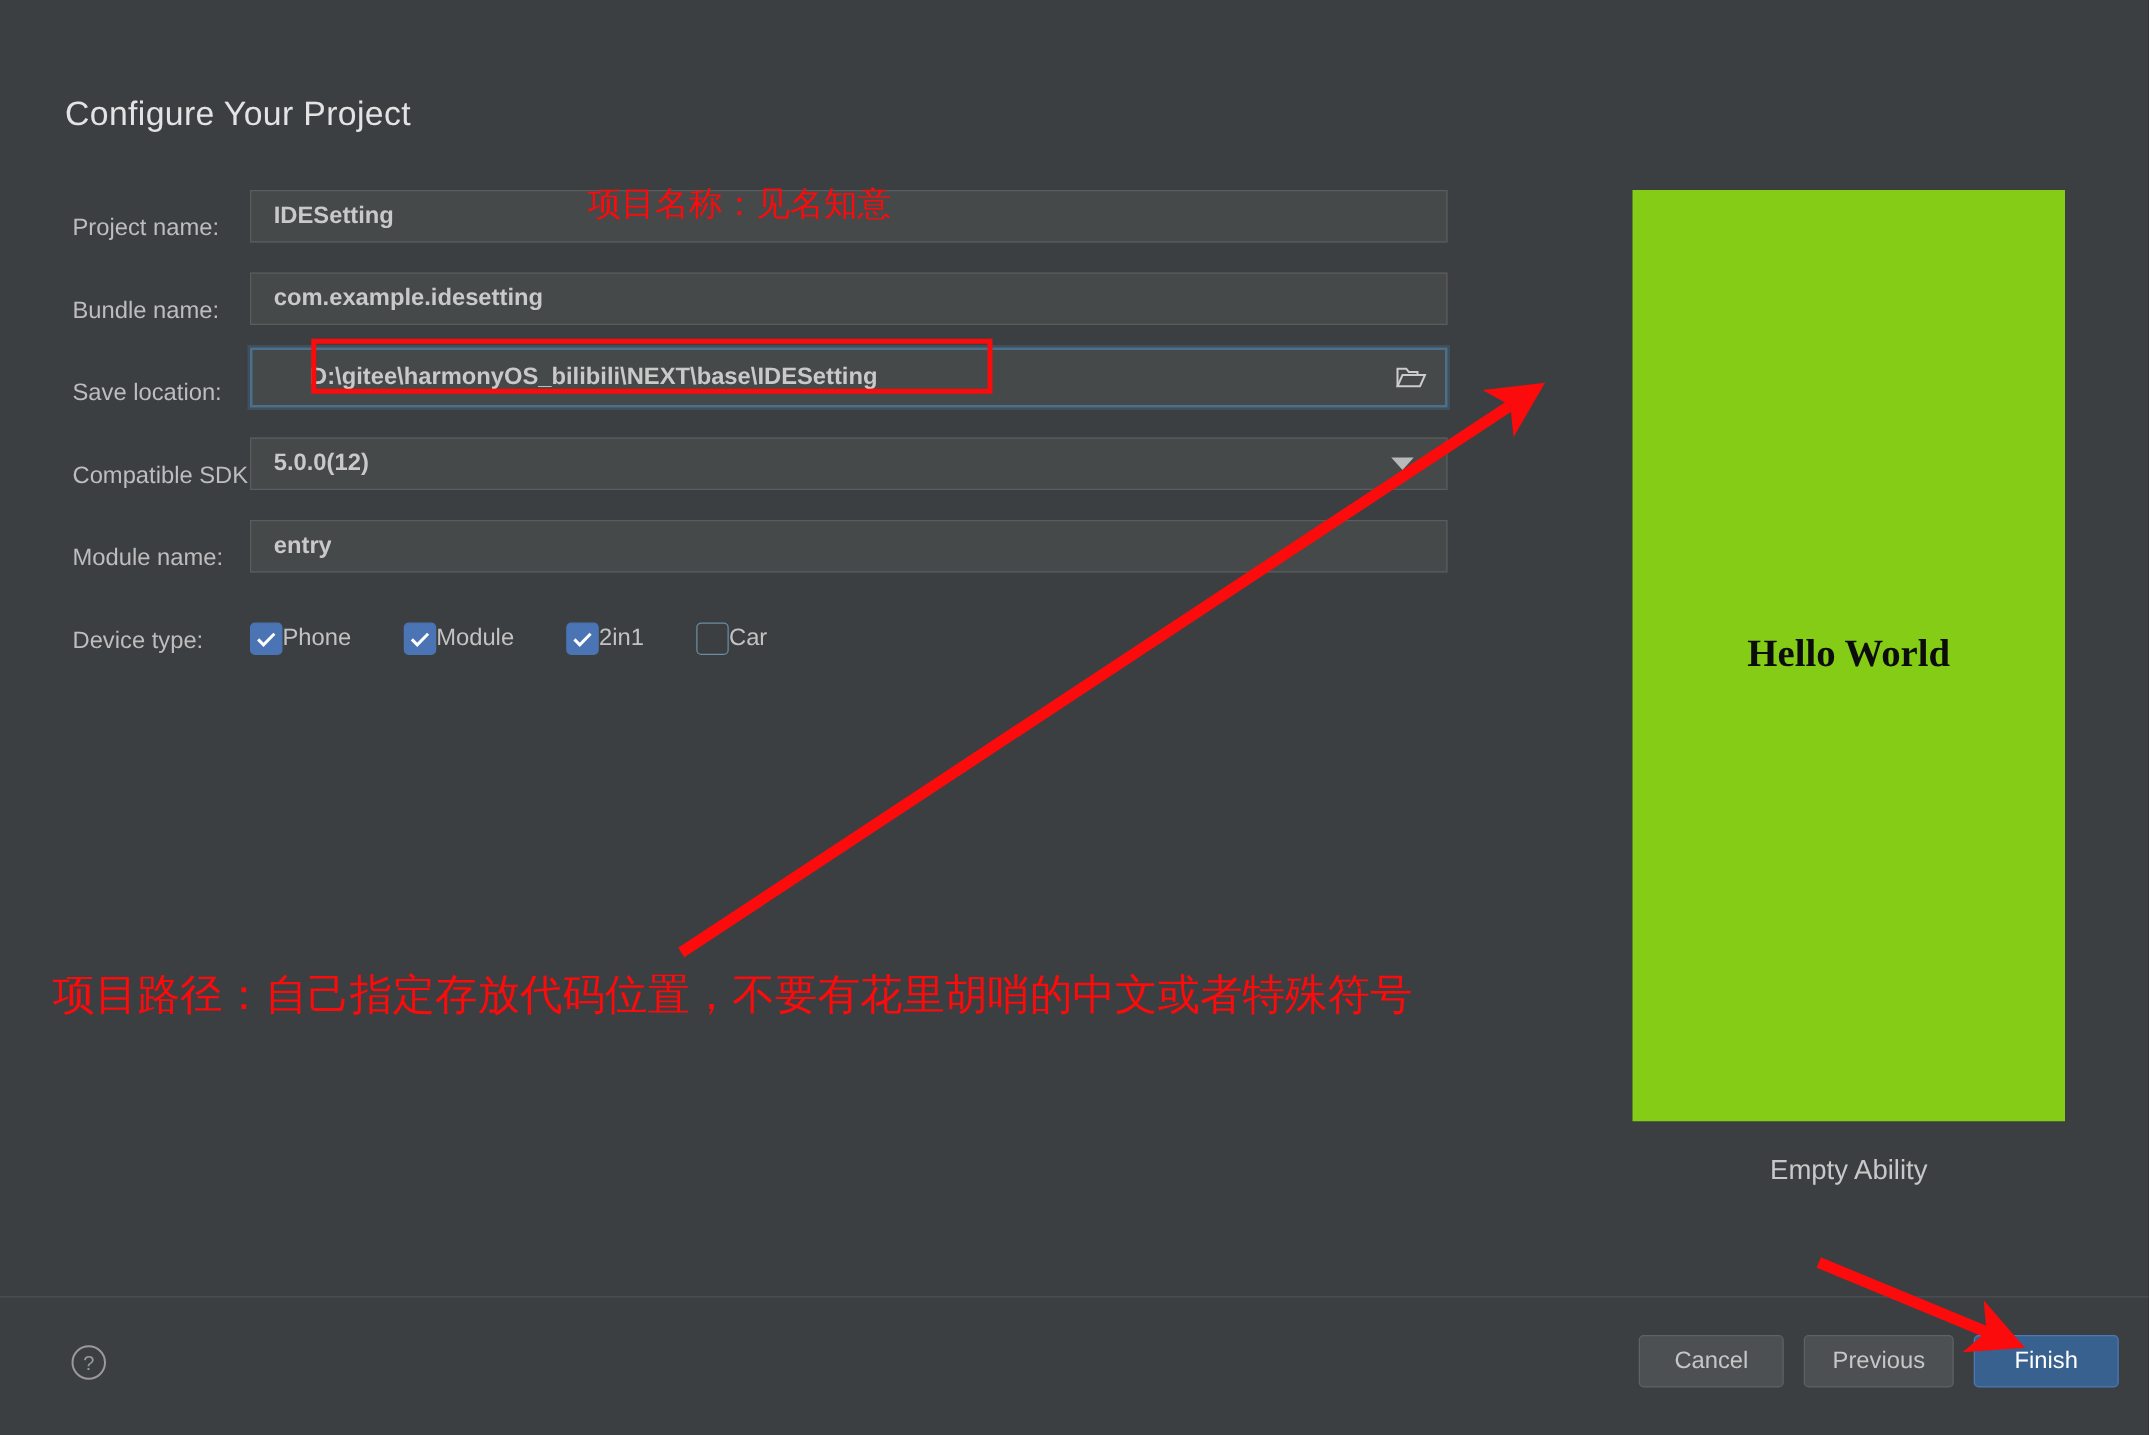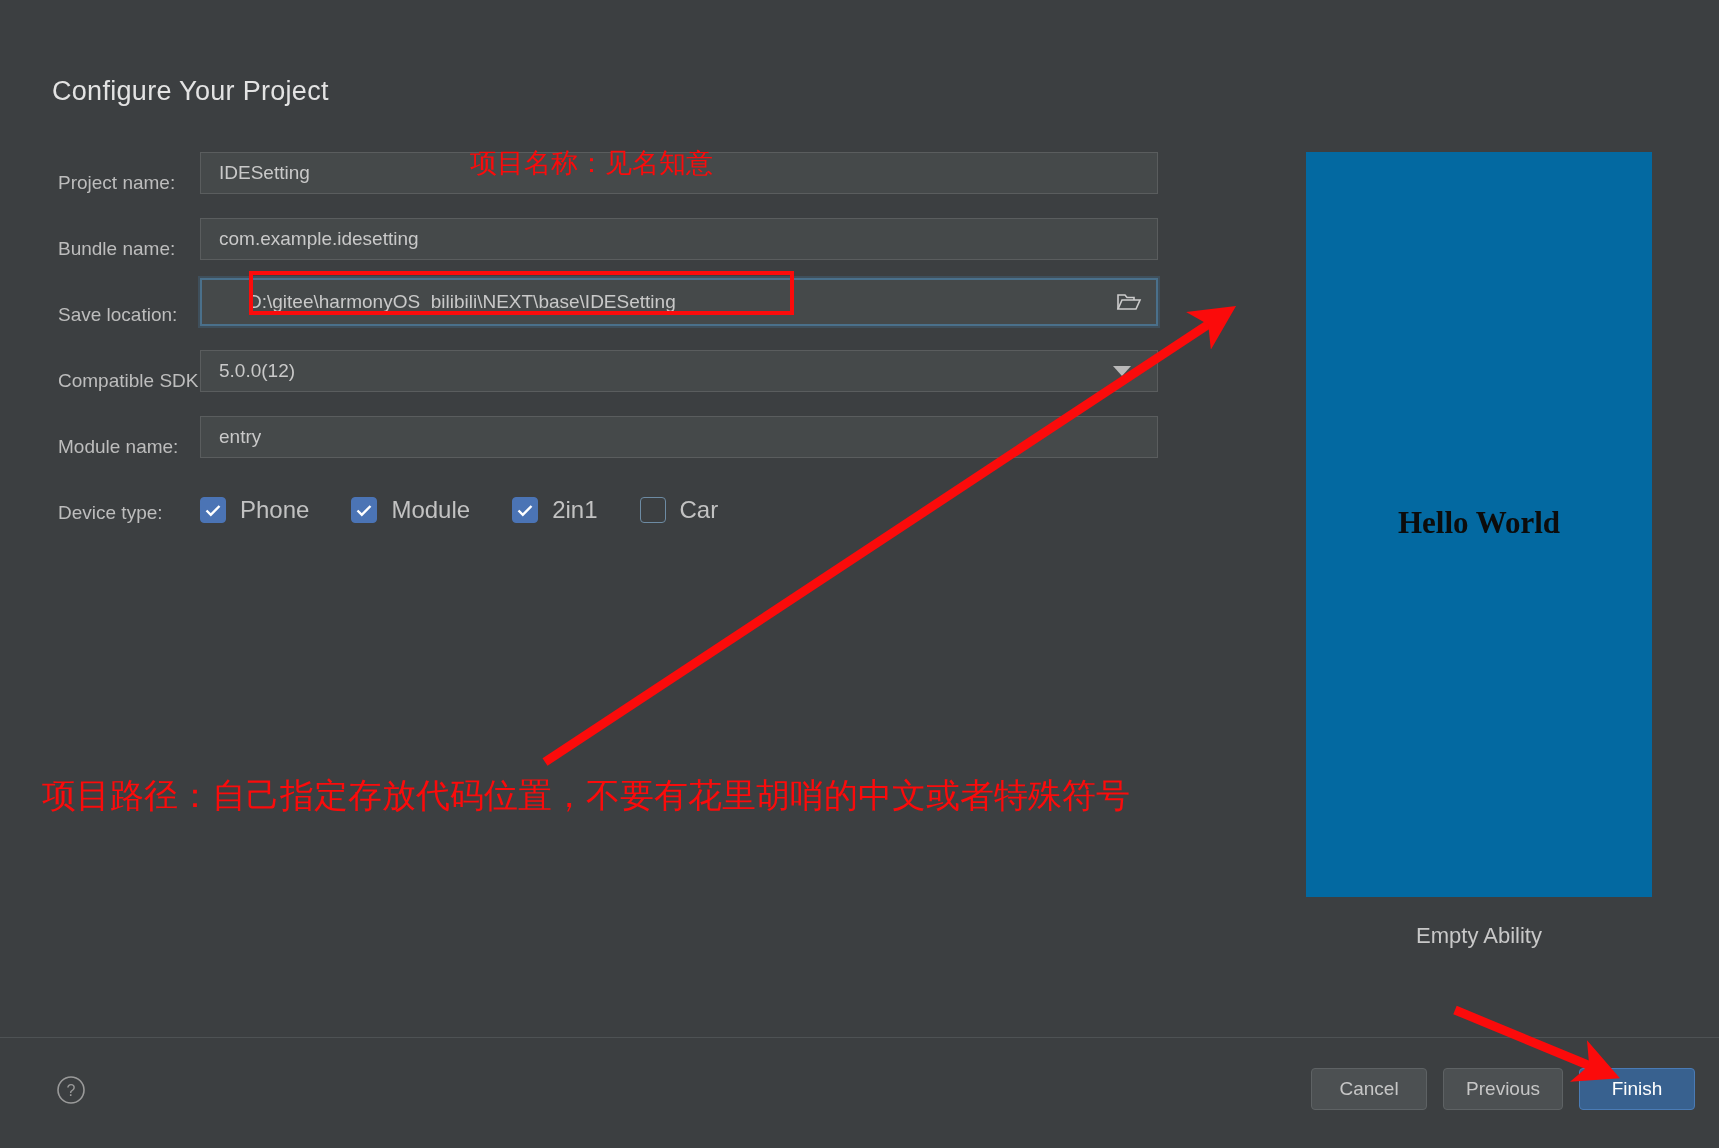--- a/index.html
+++ b/index.html
@@ -102,20 +102,21 @@
     box-sizing: border-box;
     display: flex;
     align-items: center;
   }
   .field .value {
     padding-left: 18px;
     font-size: 19px;
     color: #c9c9c9;
     white-space: nowrap;
     overflow: hidden;
+    font-weight: bold;
   }
   .field.focused {
     border: 2px solid #4a708b;
     background: #45494a;
     height: 48px;
     box-shadow: 0 0 0 2px rgba(70,110,140,0.35);
     padding-left: 24px;
   }
   .field.focused .value { padding-left: 22px; }
 
@@ -160,36 +161,35 @@
   }
   .cb-box.checked {
     background: #4b74b5;
     border: 1px solid #4b74b5;
   }
   .cb-box.unchecked {
     background: transparent;
     border: 1px solid #6d8ba3;
   }
   .cb-label {
-    margin-left: 14px;
-    font-size: 24px;
+    font-size: 19px;
     color: #c2c2c2;
   }
 
   
   .preview-wrap {
     position: absolute;
     left: 1306px;
     top: 152px;
     width: 346px;
   }
   .phone-preview {
     width: 346px;
     height: 745px;
-    background: #0369a1;
+    background: #84cc16;
     display: flex;
     align-items: center;
     justify-content: center;
   }
   .phone-preview .hello {
     font-family: "Liberation Serif", "DejaVu Serif", serif;
     font-weight: bold;
     font-size: 31px;
     color: #0c0c0c;
     margin-bottom: 4px;

